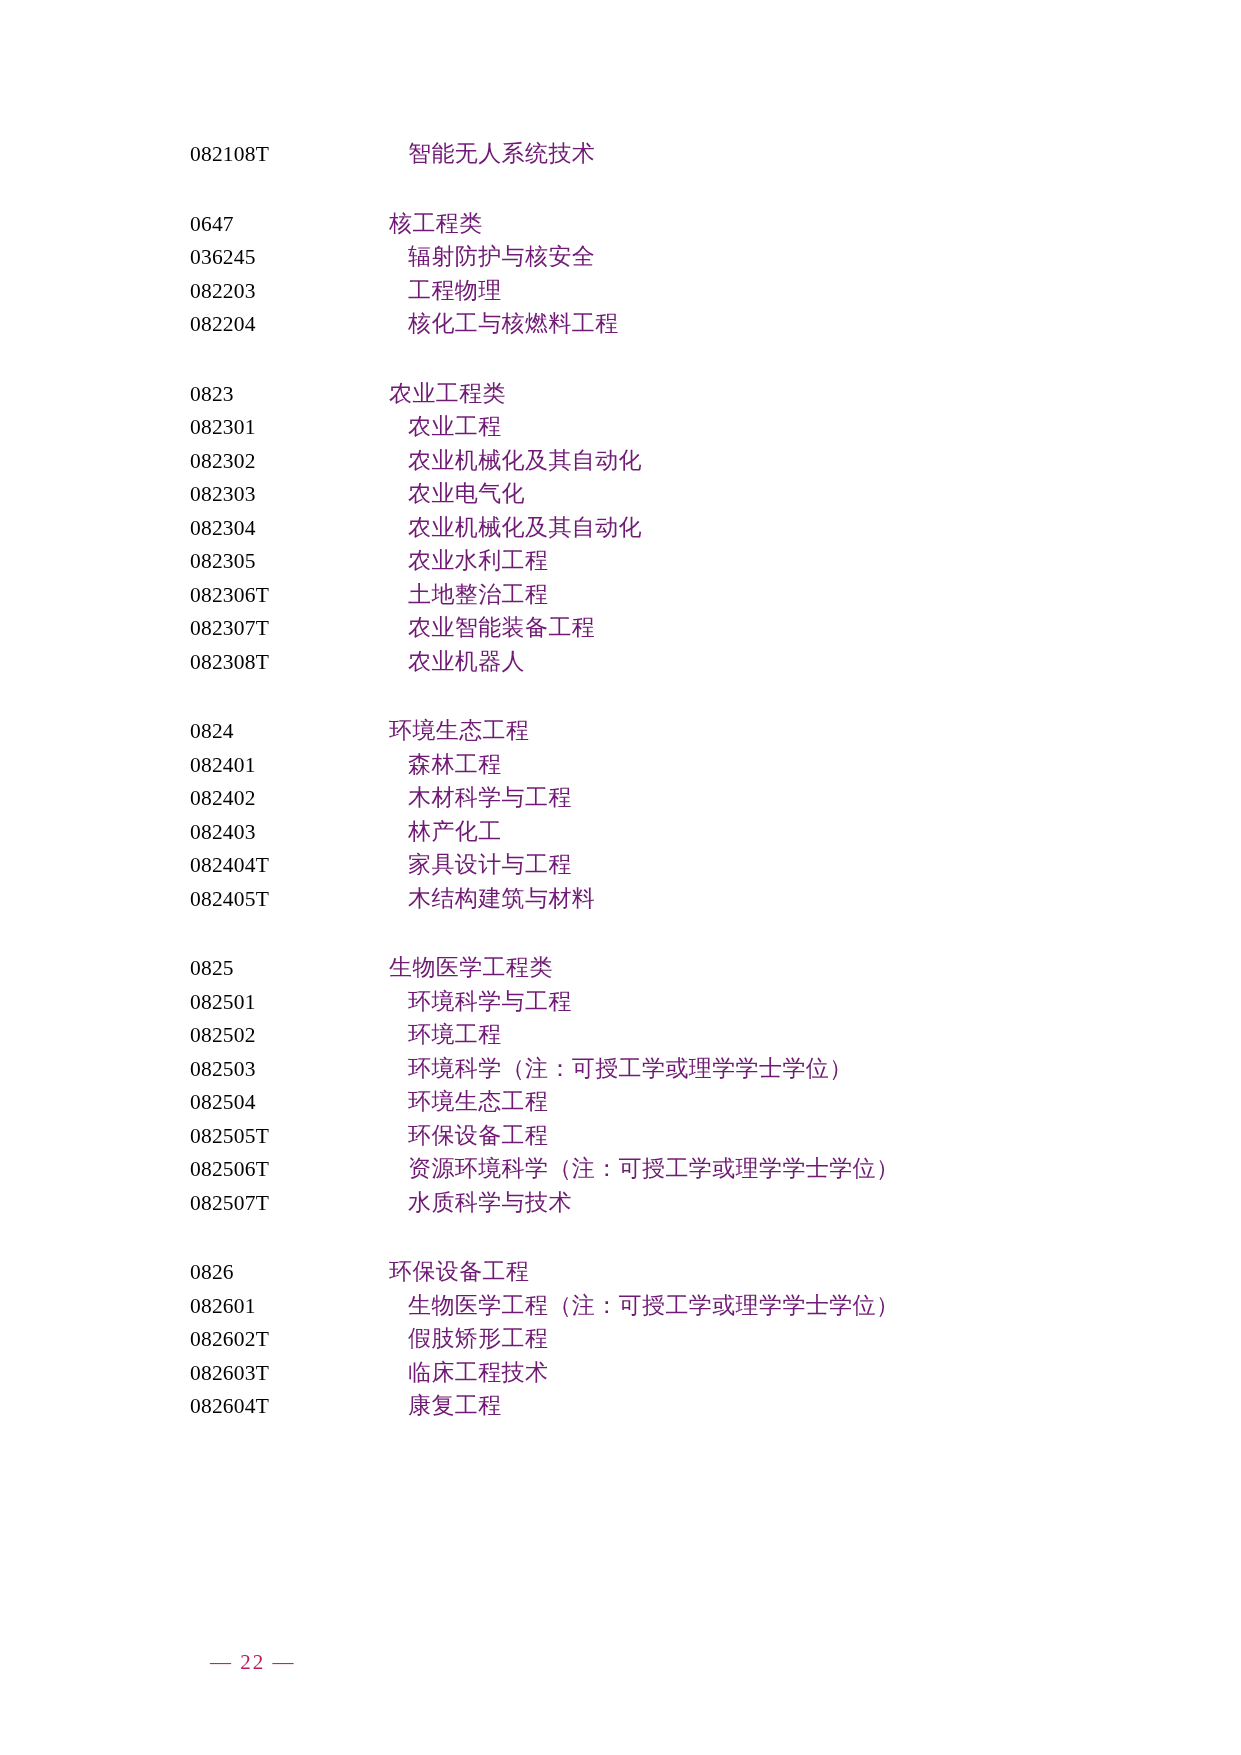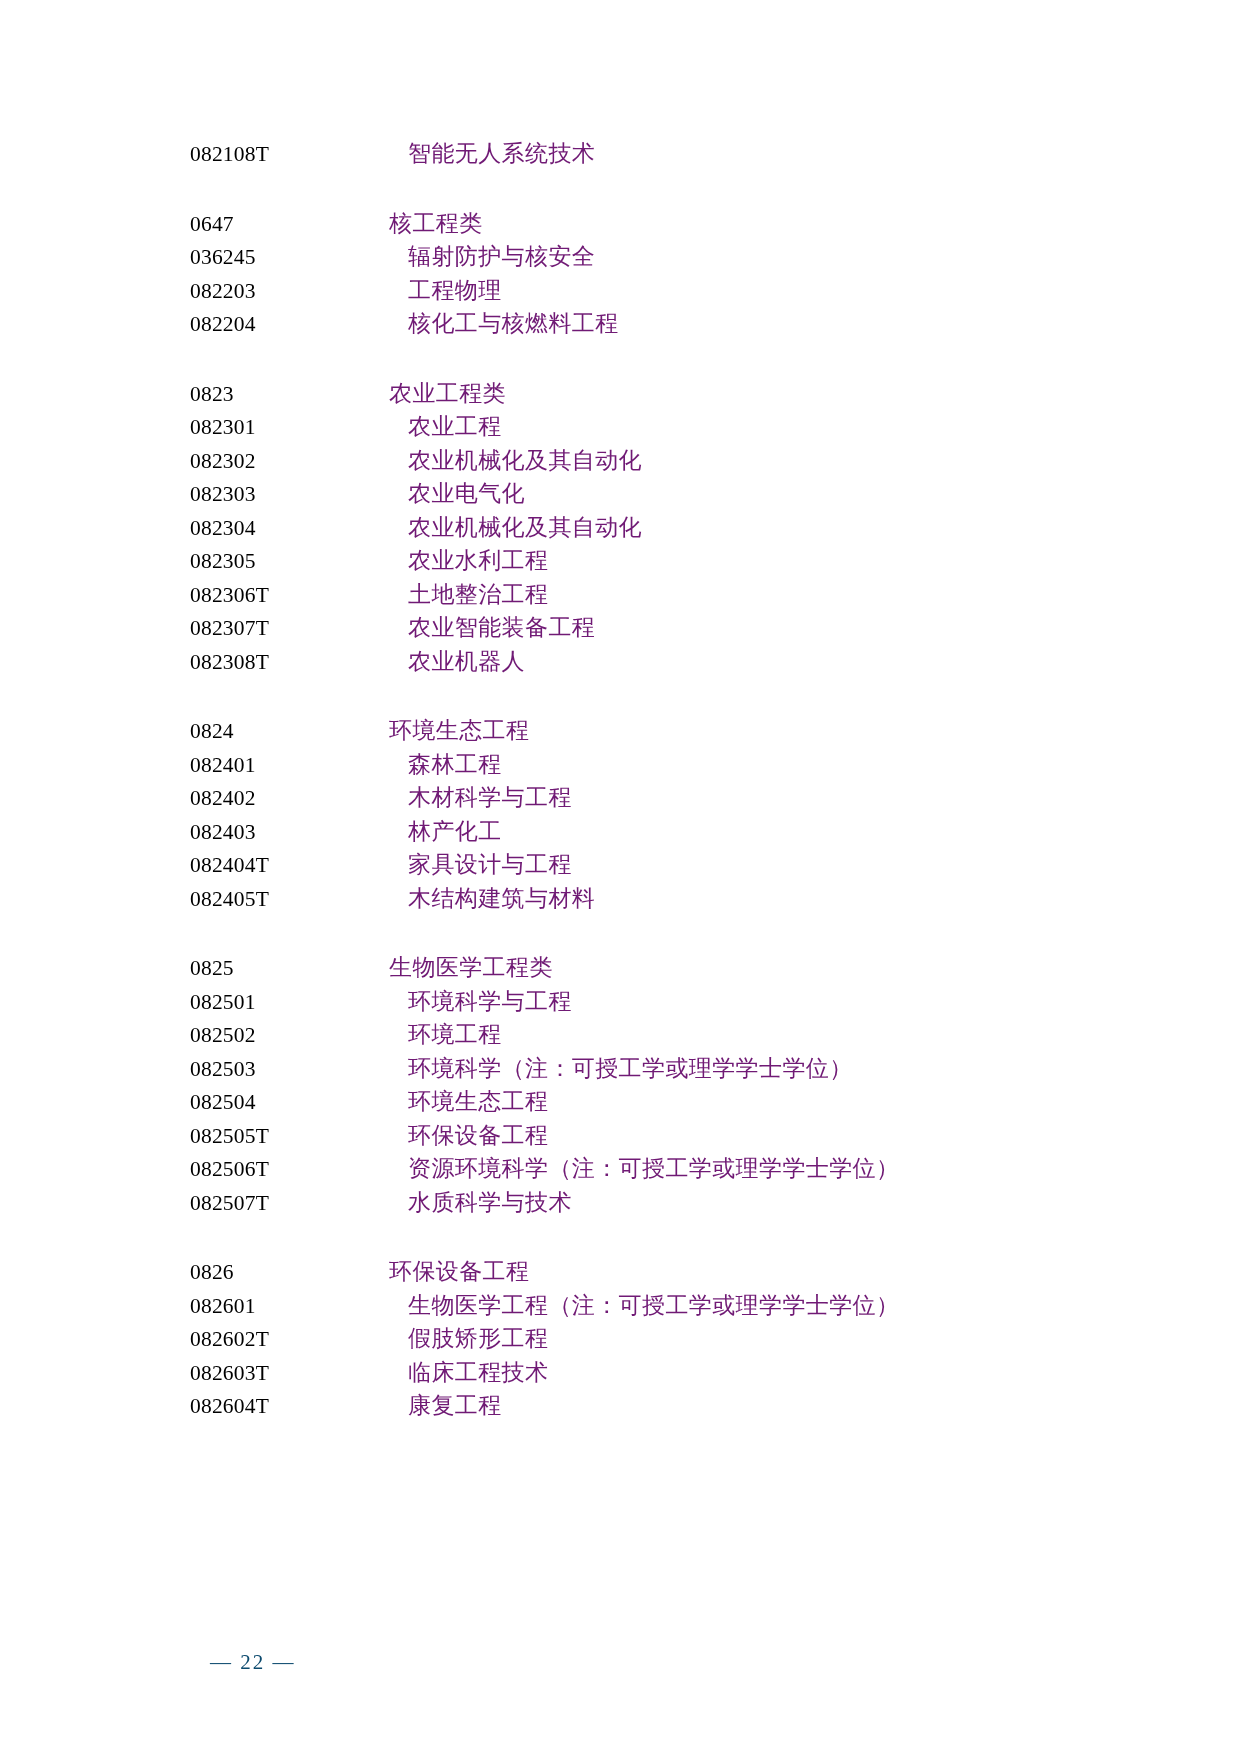--- a/index.html
+++ b/index.html
@@ -62,21 +62,21 @@
     padding-left: 19px;
   }
   .footer {
     position: absolute;
     left: 190px;
     top: 1638px;
     width: 900px;
     text-align: left;
     font-family: "Liberation Serif", "DejaVu Serif", serif;
     font-size: 21px;
-    color: #0c4a6e;
+    color: #be185d;
     letter-spacing: 2px;
   }
   .footer .page-num-inner {
     display: inline-block;
     padding-left: 20px;
   }
 </style>
 </head>
 <body>
 

